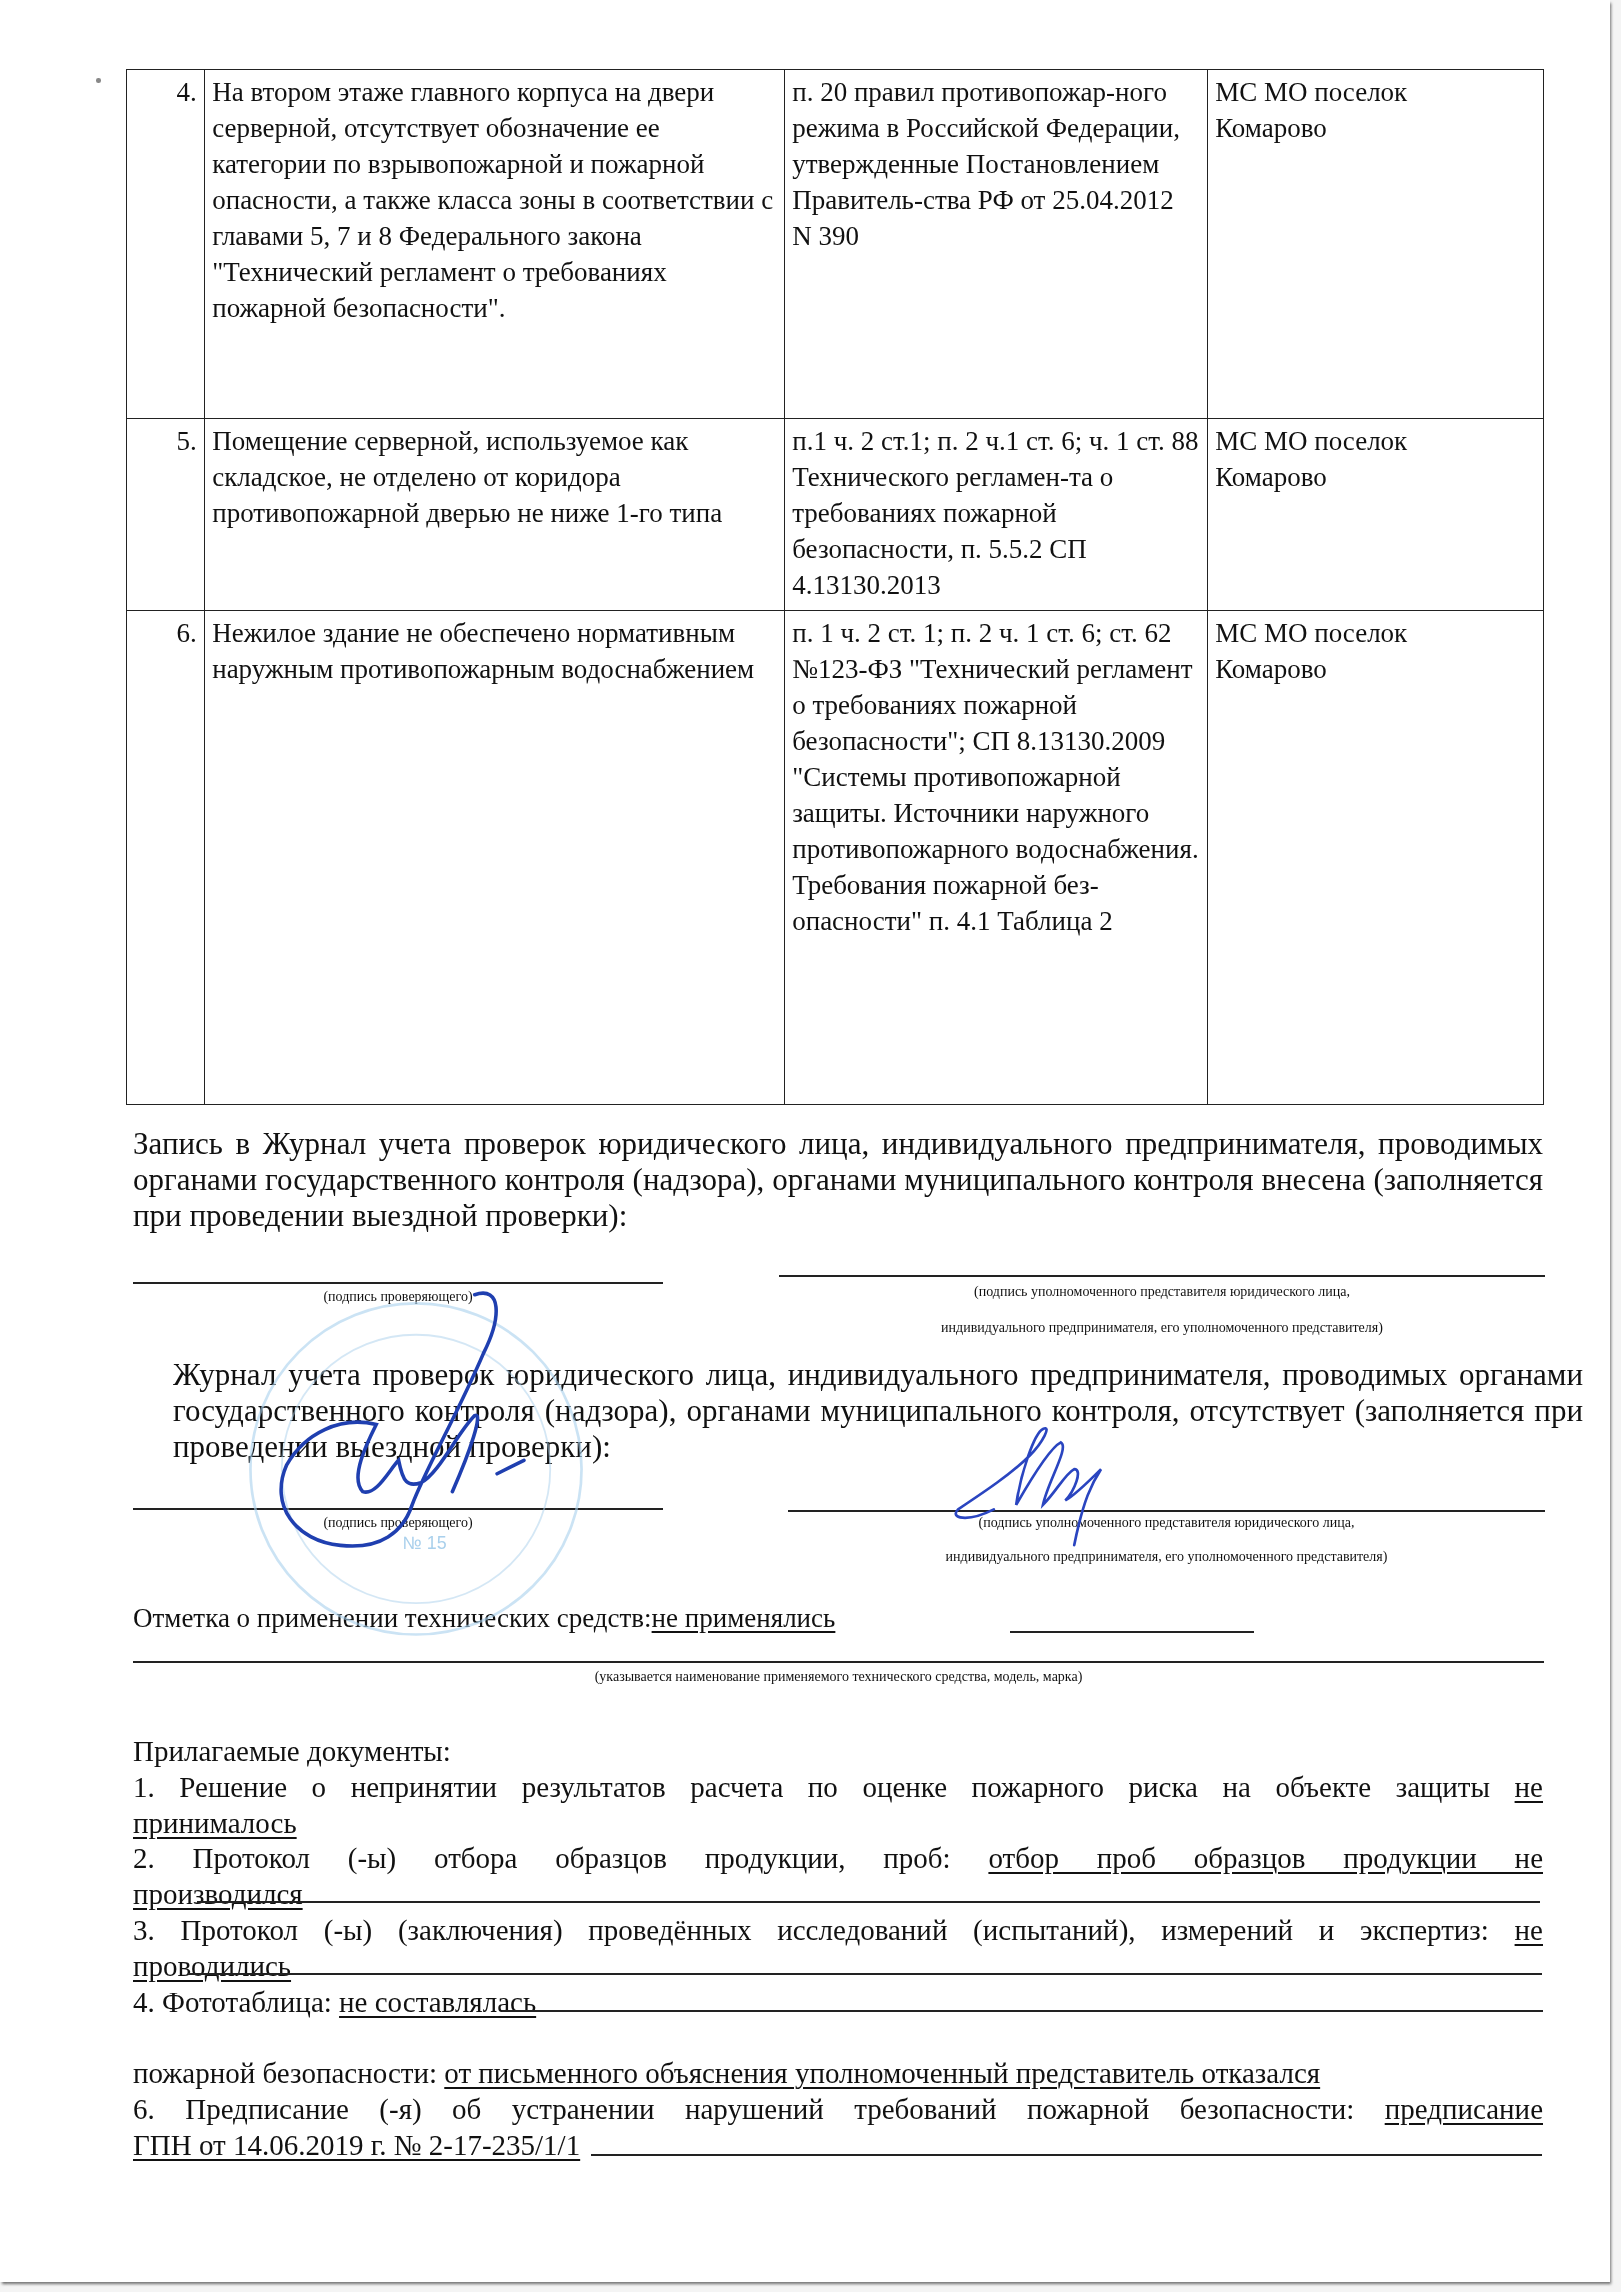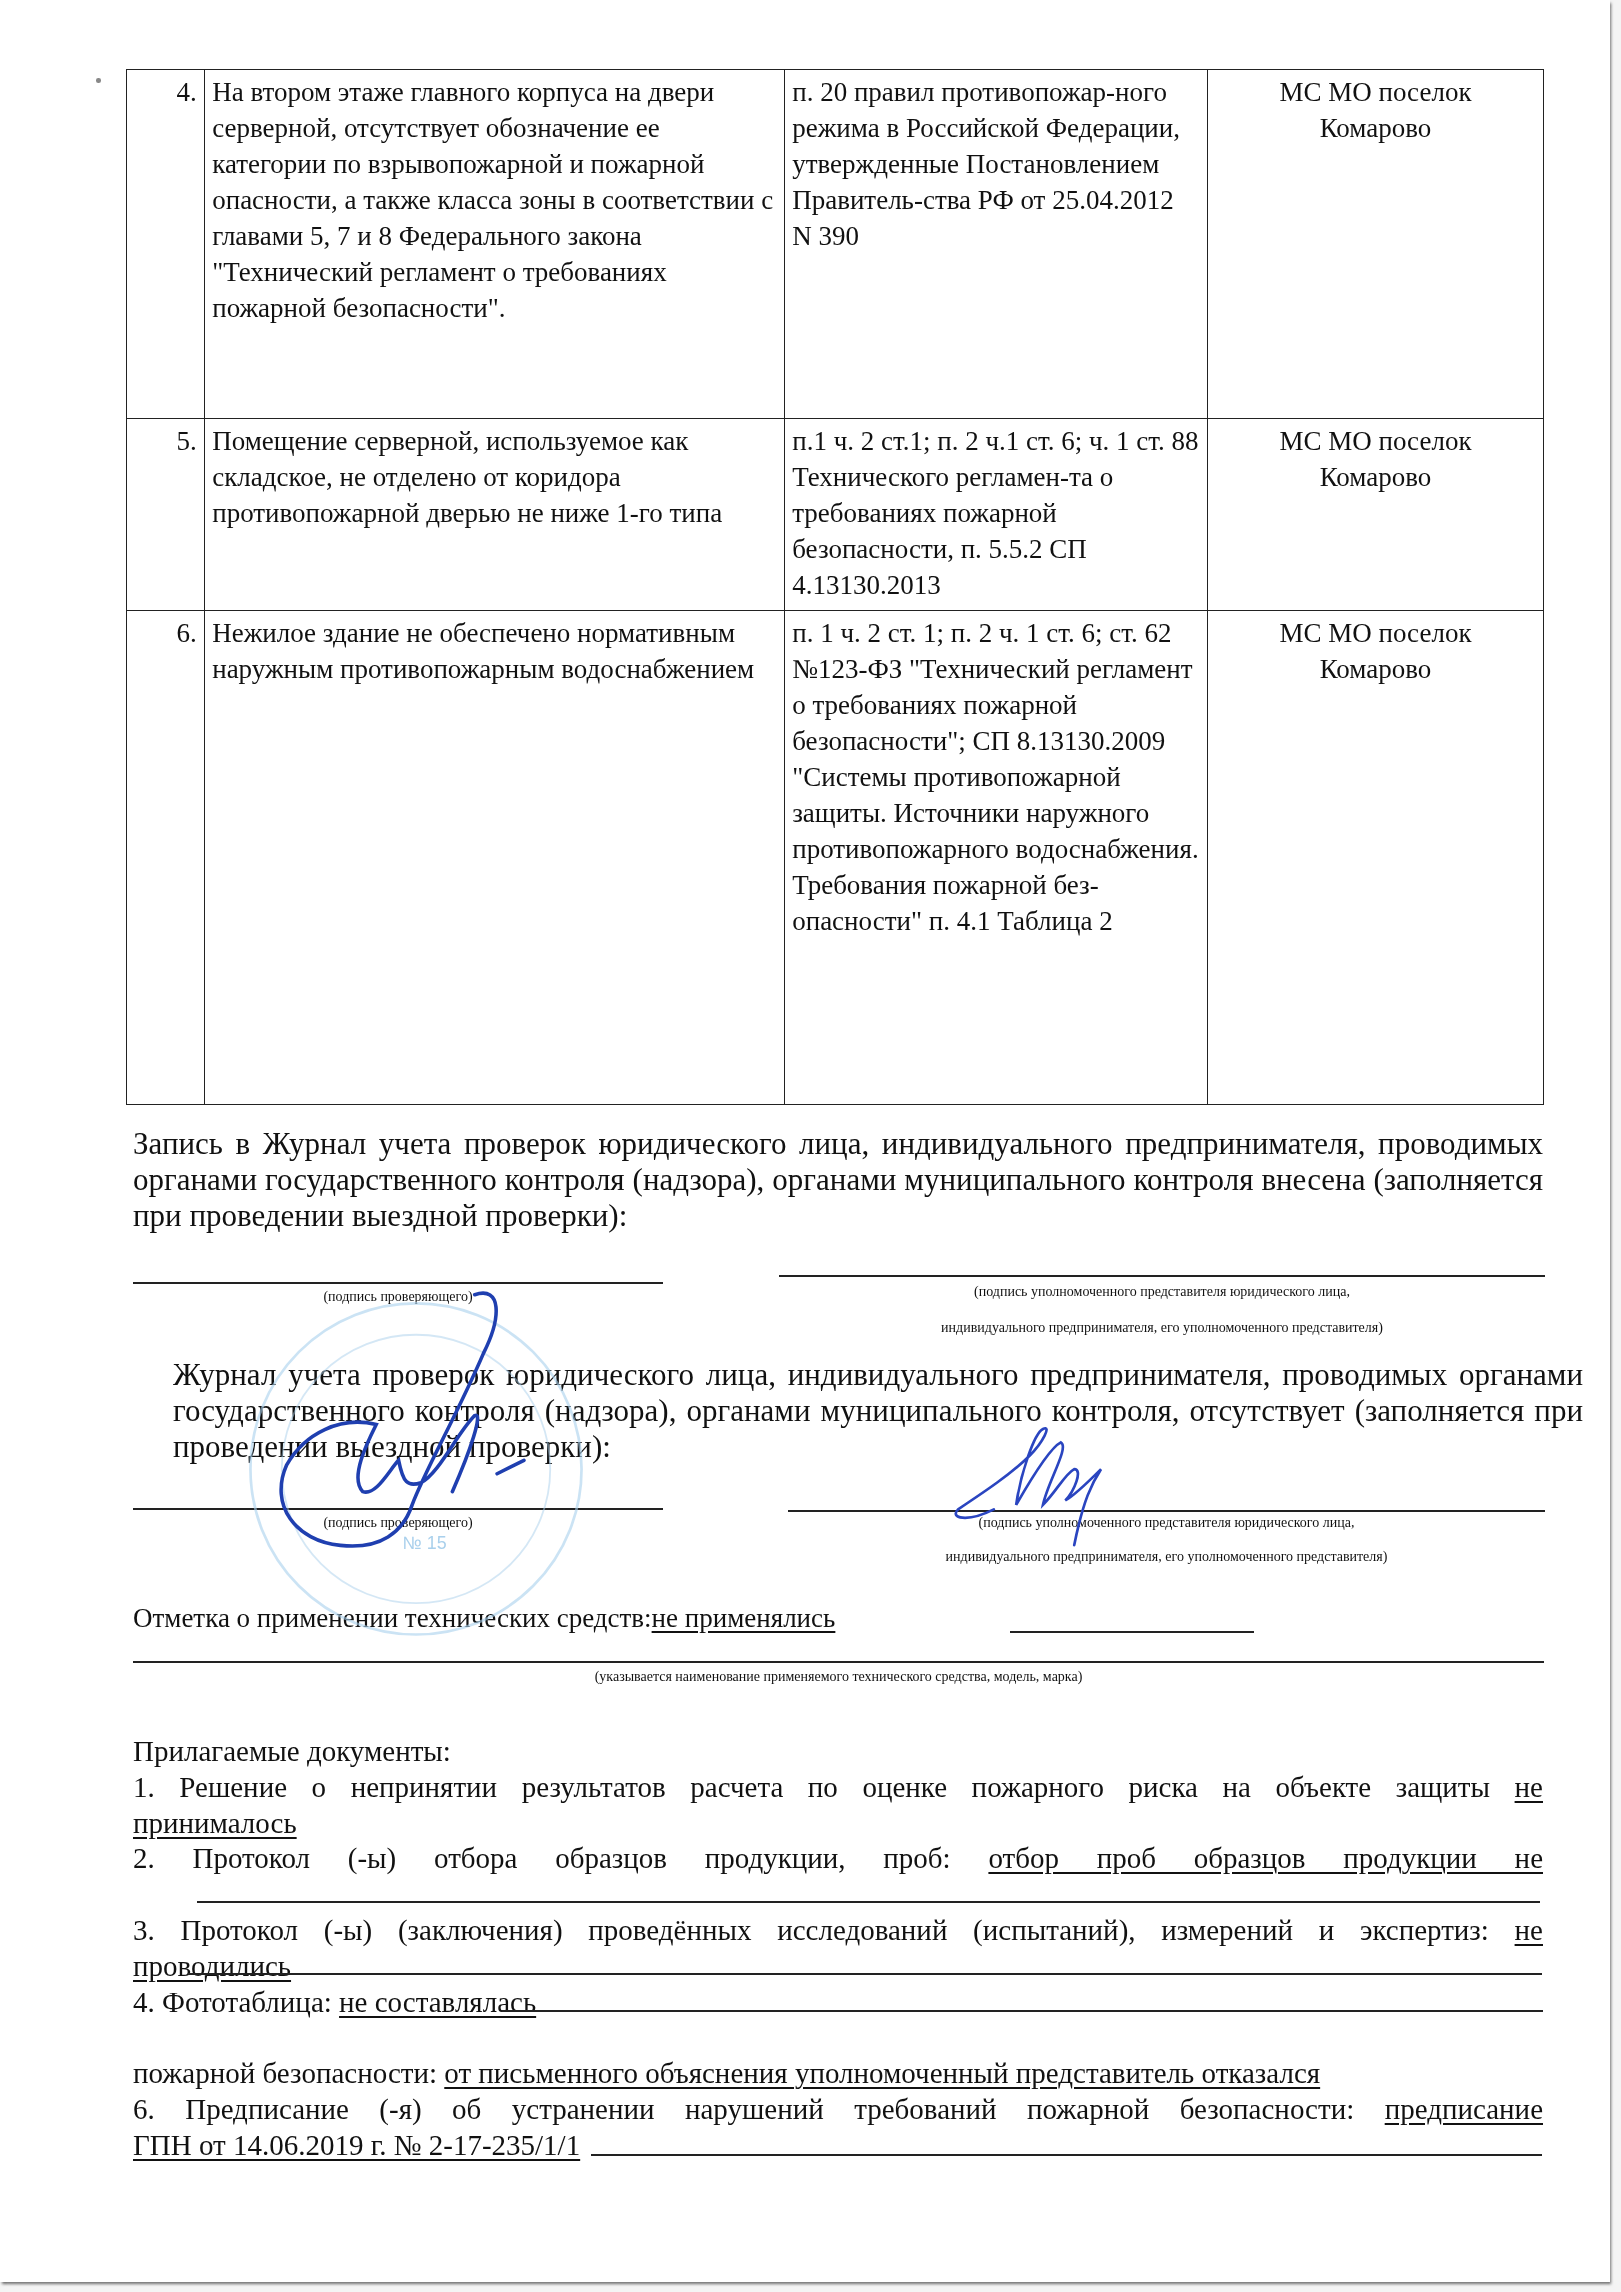--- a/index.html
+++ b/index.html
@@ -24,21 +24,21 @@
   }
   table.violations td {
     border: 1.8px solid #222; vertical-align: top; padding: 3.6px 7.2px 5.4px 7.2px;
     white-space: pre-line;
   }
   col.c-num { width: 78px; }
   col.c-desc { width: 580px; }
   col.c-norm { width: 423px; }
   col.c-resp { width: 336px; }
   td.num { text-align: right; padding-right: 18px; }
-  td.resp { vertical-align: middle; text-align: center; }
+  td.resp { vertical-align: middle; text-align: left; }
   tr.r4 td { height: 339px; }
   tr.r5 td { height: 182px; }
   tr.r6 td { height: 484px; }
 
   
   .para {
     position: absolute; left: 133px; width: 1410px;
     font-size: 31px; line-height: 36px; text-align: justify;
     text-align-last: left;
   }
@@ -120,20 +120,23 @@
   <div class="doc-item just" style="top:1769px;">
     <span>1. Решение о непринятии результатов расчета по оценке пожарного риска на объекте защиты</span> <span class="u">не</span>
   </div>
   <div class="doc-item" style="top:1805px;">
     <span class="u">принималось</span>
   </div>
 
   <div class="doc-item just" style="top:1840px;">
     <span>2. Протокол (-ы) отбора образцов продукции, проб:</span> <span class="u">отбор проб образцов продукции не</span>
   </div>
+  <div class="doc-item" style="top:1876px;">
+    <span class="u">производился</span>
+  </div>
   <div class="rule" style="left:197px; top:1901px; width:1343px;"></div>
 
   <div class="doc-item just" style="top:1912px;">
     <span>3. Протокол (-ы) (заключения) проведённых исследований (испытаний), измерений и экспертиз:</span> <span class="u">не</span>
   </div>
   <div class="doc-item" style="top:1948px;">
     <span class="u">проводились</span>
   </div>
   <div class="rule" style="left:188px; top:1973px; width:1354px;"></div>
 

